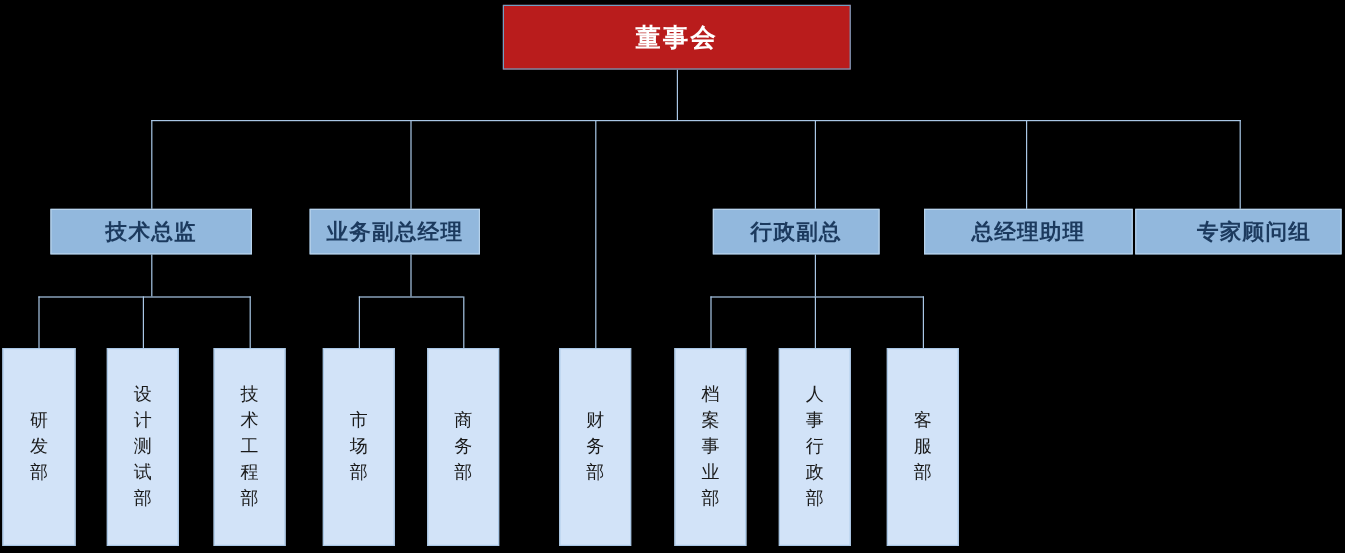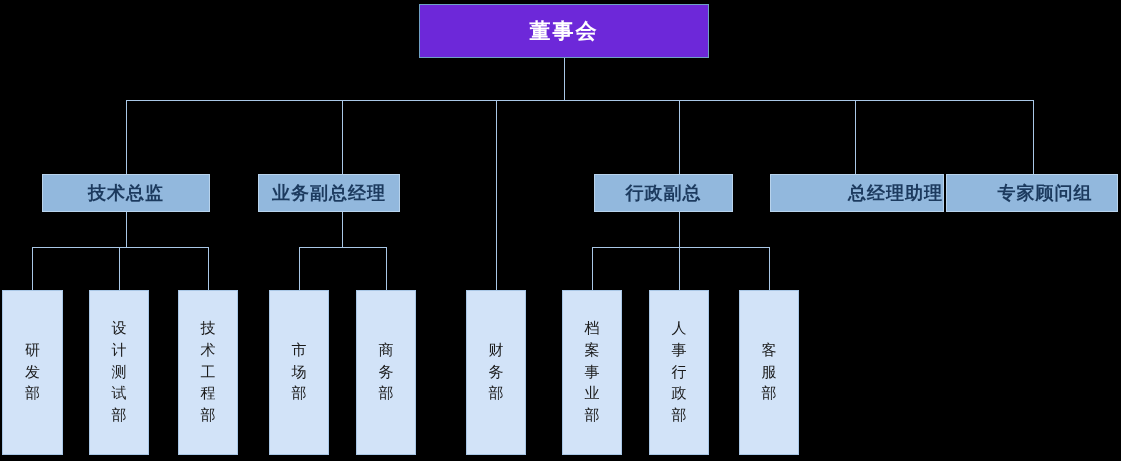--- a/index.html
+++ b/index.html
@@ -2,21 +2,21 @@
 <html><head>
 <meta charset="utf-8">
 <style>
   html,body{margin:0;padding:0;background:#000;}
   body{font-family:"DejaVu Sans","Liberation Sans",sans-serif;}
   #org-canvas{position:relative;width:1121px;height:461px;background:#000000;overflow:hidden;}
 
   .node{position:absolute;box-sizing:border-box;display:flex;align-items:center;justify-content:center;text-align:center;}
 
   .node.root{
-    background:#6d28d9;border:1px solid #6fa0c4;color:#ffffff;
+    background:#b91c1c;border:1px solid #6fa0c4;color:#ffffff;
     font-size:21px;font-weight:bold;letter-spacing:2px;
   }
   .node.lvl2{
     background:#92b8dd;border:1px solid #b8d3ec;color:#1c3a5e;
     font-size:18px;font-weight:bold;letter-spacing:1px;
   }
   .node.leaf{
     background:#d2e3f8;border:1px solid #a9c7e6;color:#1a1a1a;
     font-size:15px;letter-spacing:0px;align-items:center;justify-content:center;
   }
@@ -66,21 +66,21 @@
 
   <div class="node lvl2" style="left:42px;top:174px;width:168px;height:38px;">
     <span>技术总监</span>
   </div>
   <div class="node lvl2" style="left:258px;top:174px;width:142px;height:38px;">
     <span>业务副总经理</span>
   </div>
   <div class="node lvl2" style="left:594px;top:174px;width:139px;height:38px;">
     <span>行政副总</span>
   </div>
-  <div class="node lvl2" style="left:770px;top:174px;width:174px;height:38px;justify-content:flex-end;">
+  <div class="node lvl2" style="left:770px;top:174px;width:174px;height:38px;">
     <span>总经理助理</span>
   </div>
   <div class="node lvl2" style="left:946px;top:174px;width:172px;height:38px;padding-left:26px;">
     <span>专家顾问组</span>
   </div>
 
   <div class="node leaf" style="left:2px;top:290px;width:61px;height:165px;">
     <span class="leaf-text">
         <div>研</div>
         <div>发</div>

